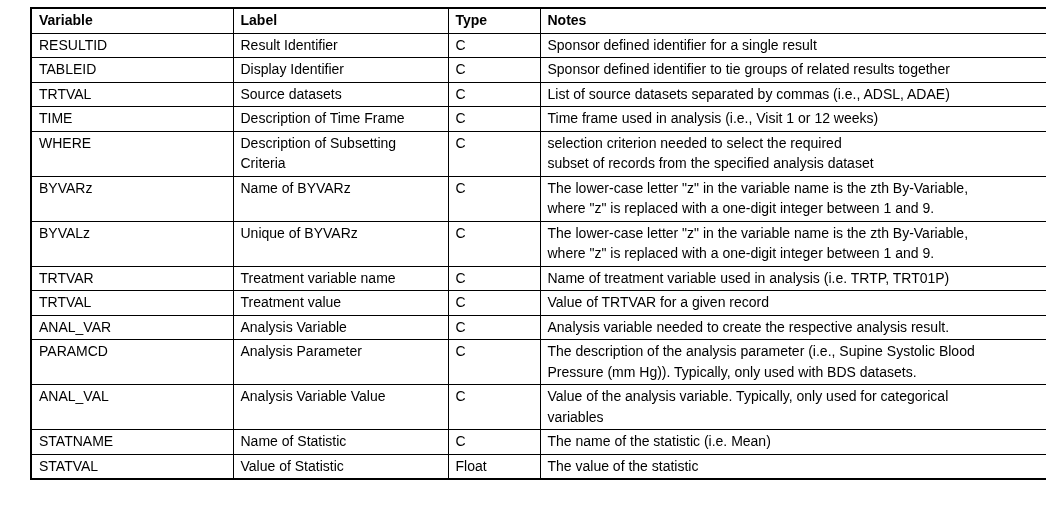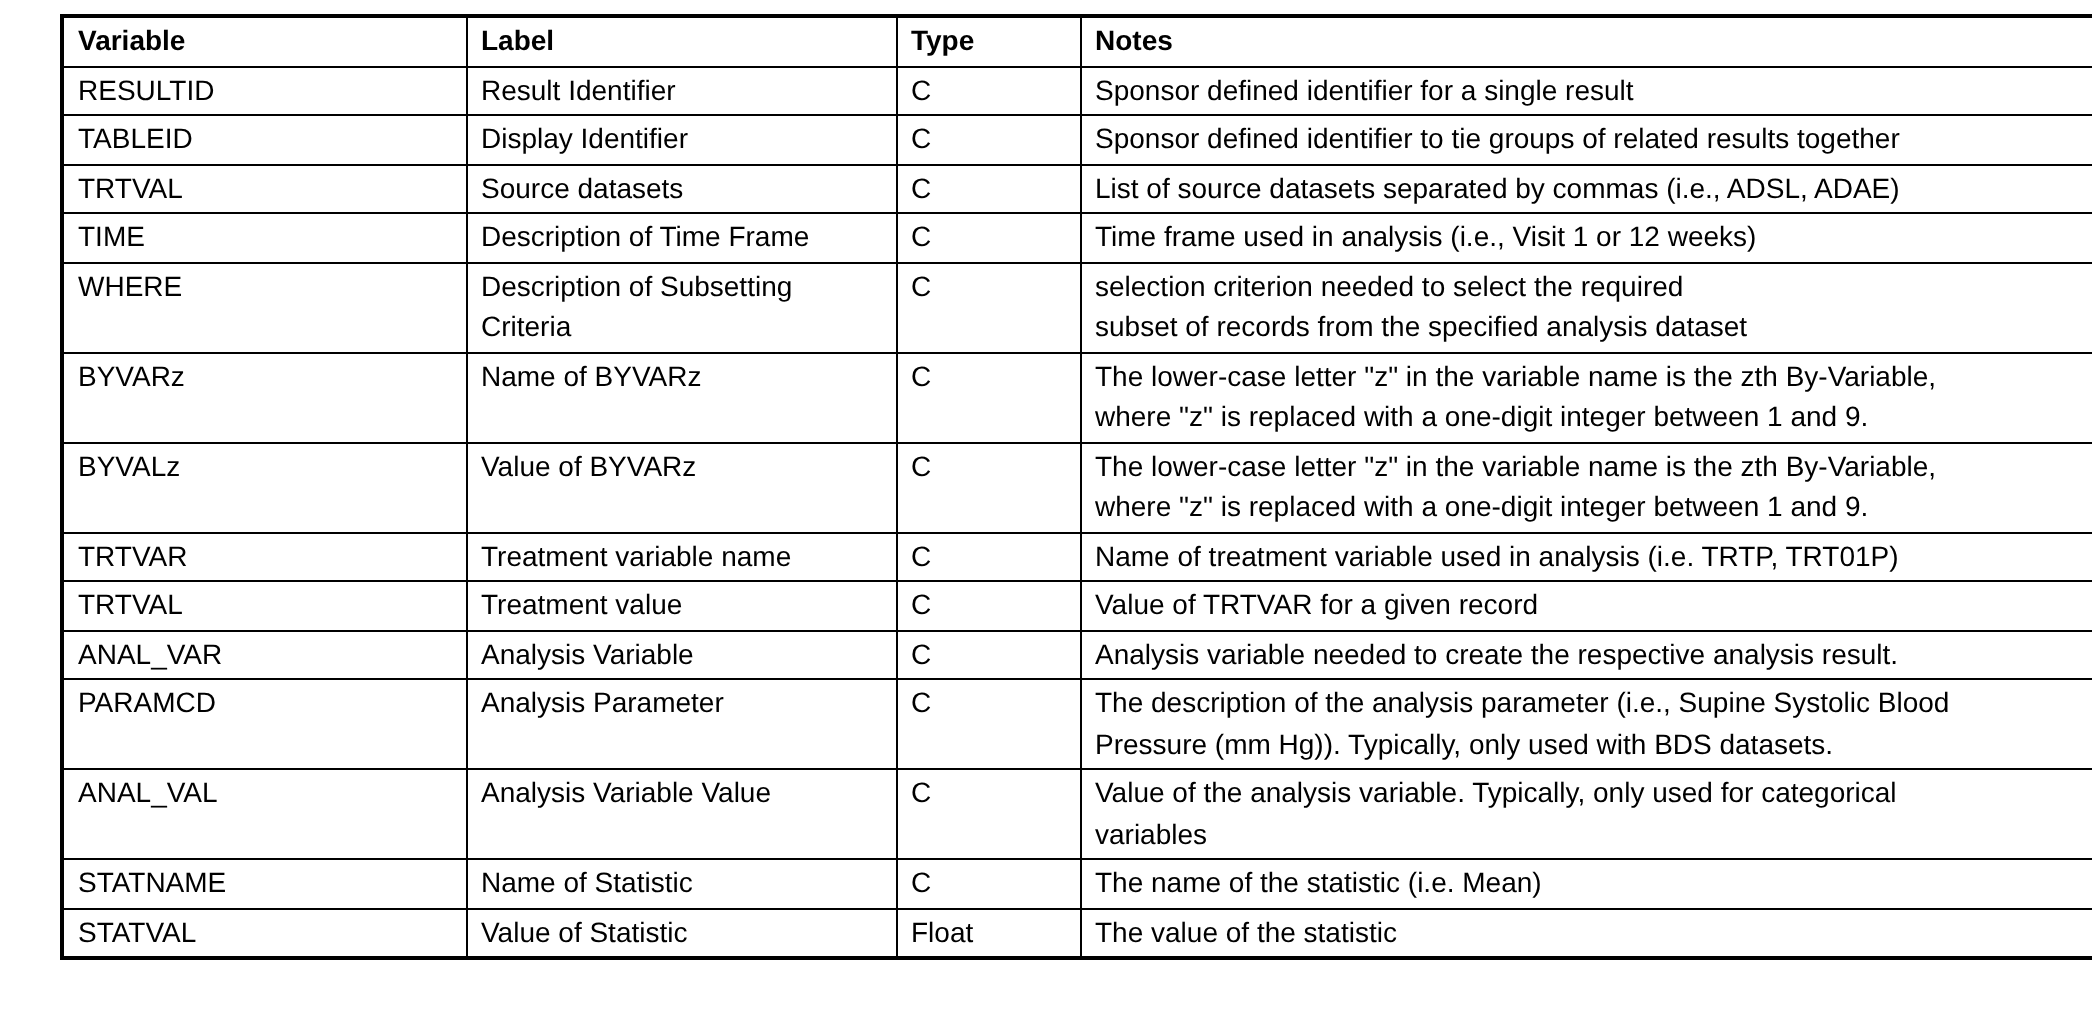--- a/index.html
+++ b/index.html
@@ -104,21 +104,21 @@
   <tr>
     <td>BYVARz</td>
     <td>Name of BYVARz</td>
     <td>C</td>
     <td>The lower-case letter "z" in the variable name is the zth By-Variable,
 where "z" is replaced with a one-digit integer between 1 and 9.</td>
   </tr>
 
   <tr>
     <td>BYVALz</td>
-    <td>Value of BYVARz</td>
+    <td>Unique of BYVARz</td>
     <td>C</td>
     <td>The lower-case letter "z" in the variable name is the zth By-Variable,
 where "z" is replaced with a one-digit integer between 1 and 9.</td>
   </tr>
 
   <tr>
     <td>TRTVAR</td>
     <td>Treatment variable name</td>
     <td>C</td>
     <td>Name of treatment variable used in analysis (i.e. TRTP, TRT01P)</td>

